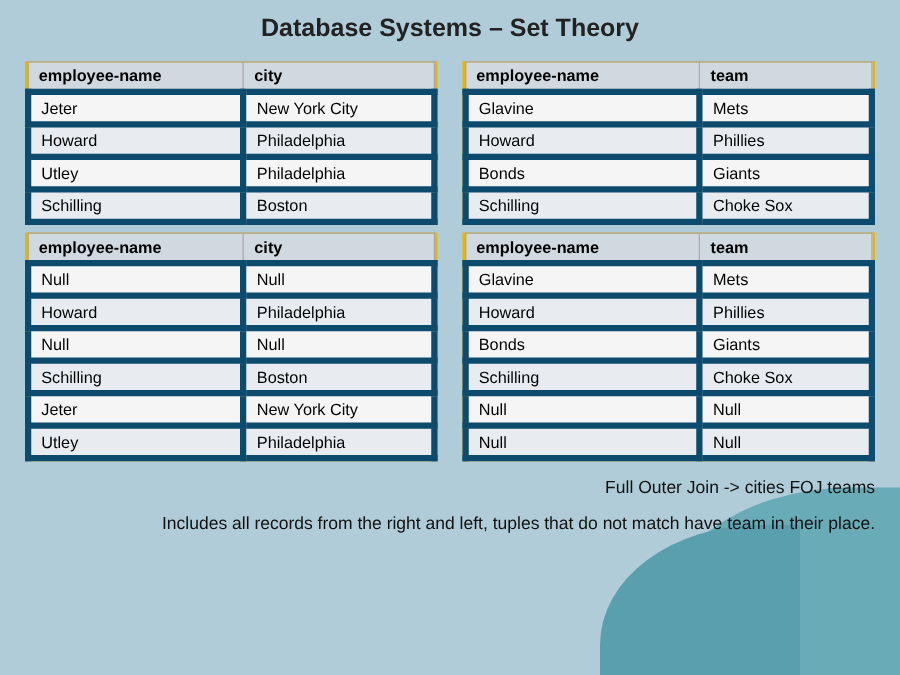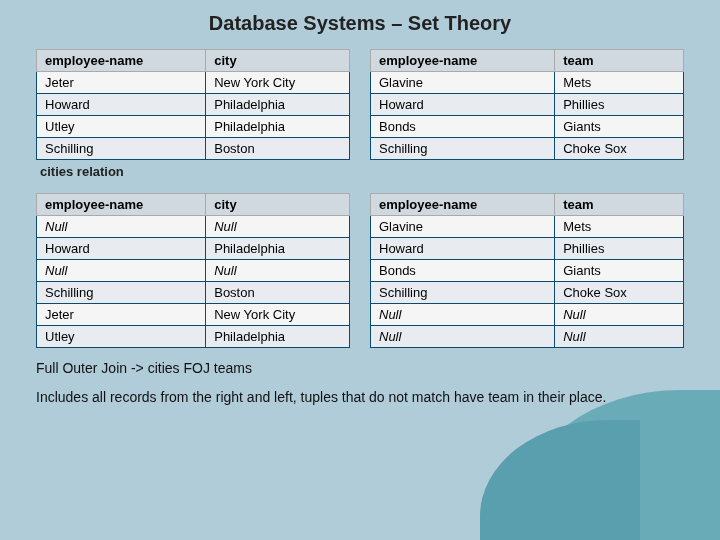--- a/index.html
+++ b/index.html
@@ -28,21 +28,21 @@
       right: 80px;
       width: 160px;
       height: 120px;
       background: #5a9fad;
       border-radius: 80% 0 0 0;
       z-index: 0;
     }
     .content {
       position: relative;
       z-index: 1;
-      padding: 12px 36px;
+      padding: 12px 20px;
     }
     .page-title {
       text-align: center;
       font-size: 20px;
       font-weight: bold;
       color: #222;
       margin-bottom: 14px;
     }
     .tables-row {
       display: flex;
@@ -59,44 +59,45 @@
     }
     th {
       background: #d0d8e0;
       border: 1px solid #aaa;
       padding: 3px 8px;
       font-weight: bold;
       text-align: left;
       font-size: 13px;
     }
     td {
-      border: 1px solid #0c4a6e;
+      border: 5px solid #0c4a6e;
       padding: 3px 8px;
       font-size: 13px;
       background: white;
     }
     tr:nth-child(odd) td { background: #f5f5f5; }
     tr:nth-child(even) td { background: #e8ecf0; }
-    .italic { font-style: italic; }
+    .italic { }
     .relation-label {
       font-size: 13px;
       font-weight: bold;
       color: #222;
       margin: 4px 0 8px 4px;
     }
     .bottom-tables-row {
       display: flex;
       gap: 20px;
       margin-bottom: 10px;
     }
     .footer-text {
       font-size: 14px;
       color: #111;
       margin-top: 8px;
       line-height: 1.5;
+      text-align: right;
     }
   </style>
 </head>
 <body>
 
 <div class="bg-decor"></div>
 <div class="bg-decor2"></div>
 
 <div class="content">
   <div class="page-title">Database Systems – Set Theory</div>
@@ -123,21 +124,20 @@
             <tr>
               <td>Utley</td>
               <td>Philadelphia</td>
             </tr>
             <tr>
               <td>Schilling</td>
               <td>Boston</td>
             </tr>
           </tbody>
       </table>
-      <div class="relation-label">cities relation</div>
     </div>
 
     <div class="table-wrap">
       <table>
         <thead>
           <tr>
             <th>employee-name</th>
             <th>team</th>
           </tr>
         </thead>

